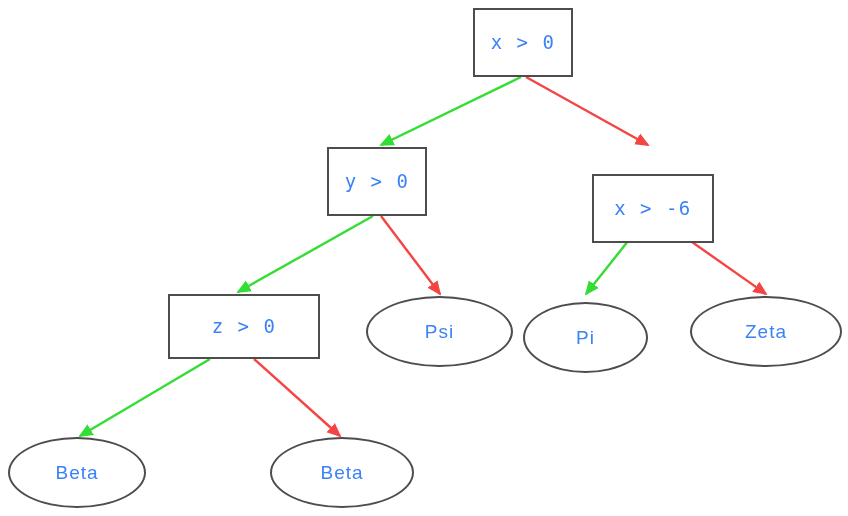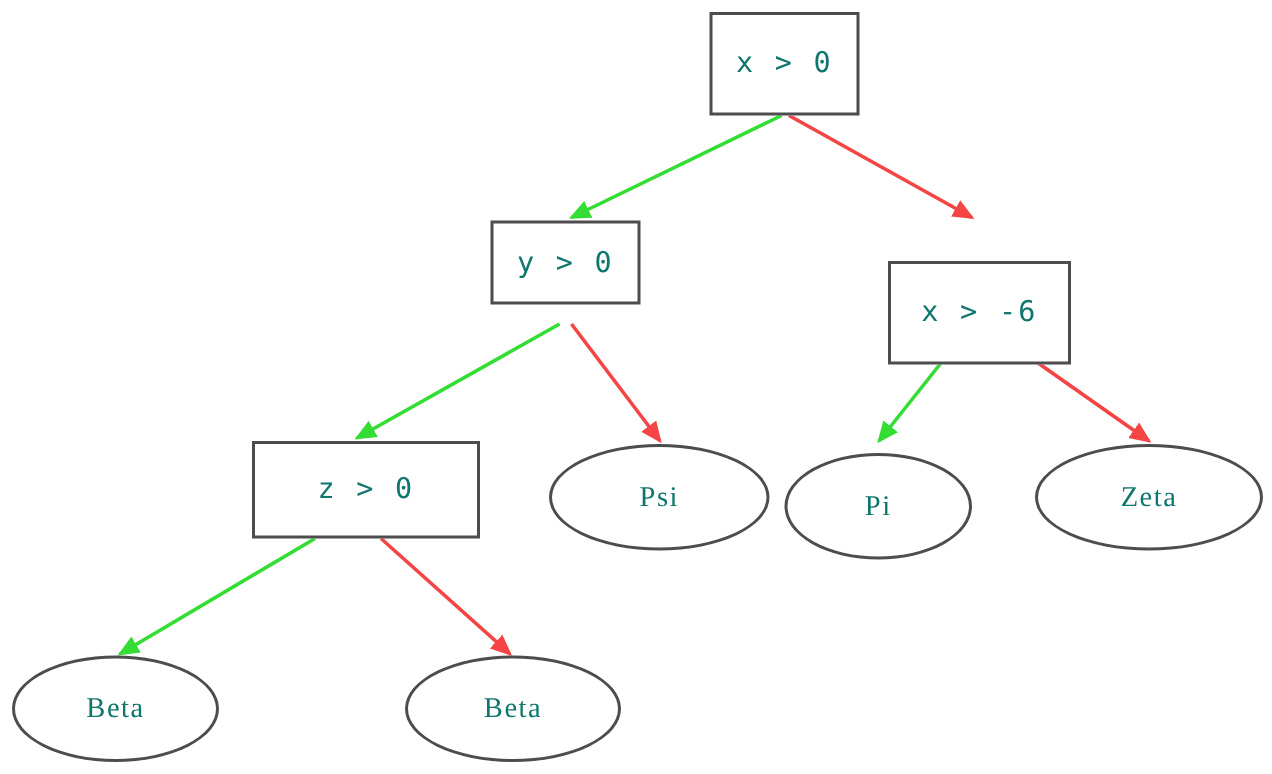--- a/index.html
+++ b/index.html
@@ -26,35 +26,35 @@
     width: 848px;
     height: 516px;
   }
   .node {
     position: absolute;
     box-sizing: border-box;
     display: flex;
     align-items: center;
     justify-content: center;
     background: #ffffff;
-    color: #0f766e;
+    color: #3b82f6;
     text-align: center;
     white-space: pre;
   }
   .node-decision {
     border: 2px solid #4d4d4d;
     border-radius: 0;
     font-family: "DejaVu Sans Mono", monospace;
     font-size: 19px;
     letter-spacing: 1.5px;
   }
   .node-leaf {
     border: 2px solid #4d4d4d;
     border-radius: 50%;
-    font-family: Liberation Serif, serif;
+    font-family: Liberation Sans, sans-serif;
     font-size: 19px;
     letter-spacing: 1px;
   }
   .node-label {
     display: block;
     line-height: 1;
     pointer-events: none;
   }
 </style>
 </head>
@@ -78,21 +78,21 @@
         <line x1="381" y1="216" x2="440" y2="294" stroke="#f44444" stroke-width="2.4" marker-end="url(#arrow-false)"></line>
         <line x1="648" y1="216" x2="586" y2="294" stroke="#33dd33" stroke-width="2.4" marker-end="url(#arrow-true)"></line>
         <line x1="655" y1="216" x2="766" y2="294" stroke="#f44444" stroke-width="2.4" marker-end="url(#arrow-false)"></line>
         <line x1="210" y1="359" x2="80" y2="436" stroke="#33dd33" stroke-width="2.4" marker-end="url(#arrow-true)"></line>
         <line x1="254" y1="359" x2="340" y2="436" stroke="#f44444" stroke-width="2.4" marker-end="url(#arrow-false)"></line>
       </g>
   </svg>
 
   <div id="nodes-layer">
       <div class="node node-decision" style="left: 473px; top: 8px; width: 100px; height: 69px;"><span class="node-label">x &gt; 0</span></div>
-      <div class="node node-decision" style="left: 327px; top: 147px; width: 100px; height: 56px;"><span class="node-label">y &gt; 0</span></div>
+      <div class="node node-decision" style="left: 327px; top: 147px; width: 100px; height: 69px;"><span class="node-label">y &gt; 0</span></div>
       <div class="node node-decision" style="left: 592px; top: 147px; width: 122px; height: 69px; margin-top: 27px;"><span class="node-label">x &gt; -6</span></div>
       <div class="node node-decision" style="left: 168px; top: 294px; width: 152px; height: 65px;"><span class="node-label">z &gt; 0</span></div>
       <div class="node node-leaf" style="left: 366px; top: 296px; width: 147px; height: 71px;"><span class="node-label">Psi</span></div>
       <div class="node node-leaf" style="left: 523px; top: 302px; width: 125px; height: 71px;"><span class="node-label">Pi</span></div>
       <div class="node node-leaf" style="left: 690px; top: 296px; width: 152px; height: 71px;"><span class="node-label">Zeta</span></div>
       <div class="node node-leaf" style="left: 8px; top: 437px; width: 138px; height: 71px;"><span class="node-label">Beta</span></div>
       <div class="node node-leaf" style="left: 270px; top: 437px; width: 144px; height: 71px;"><span class="node-label">Beta</span></div>
     </div>
 
 </div>

